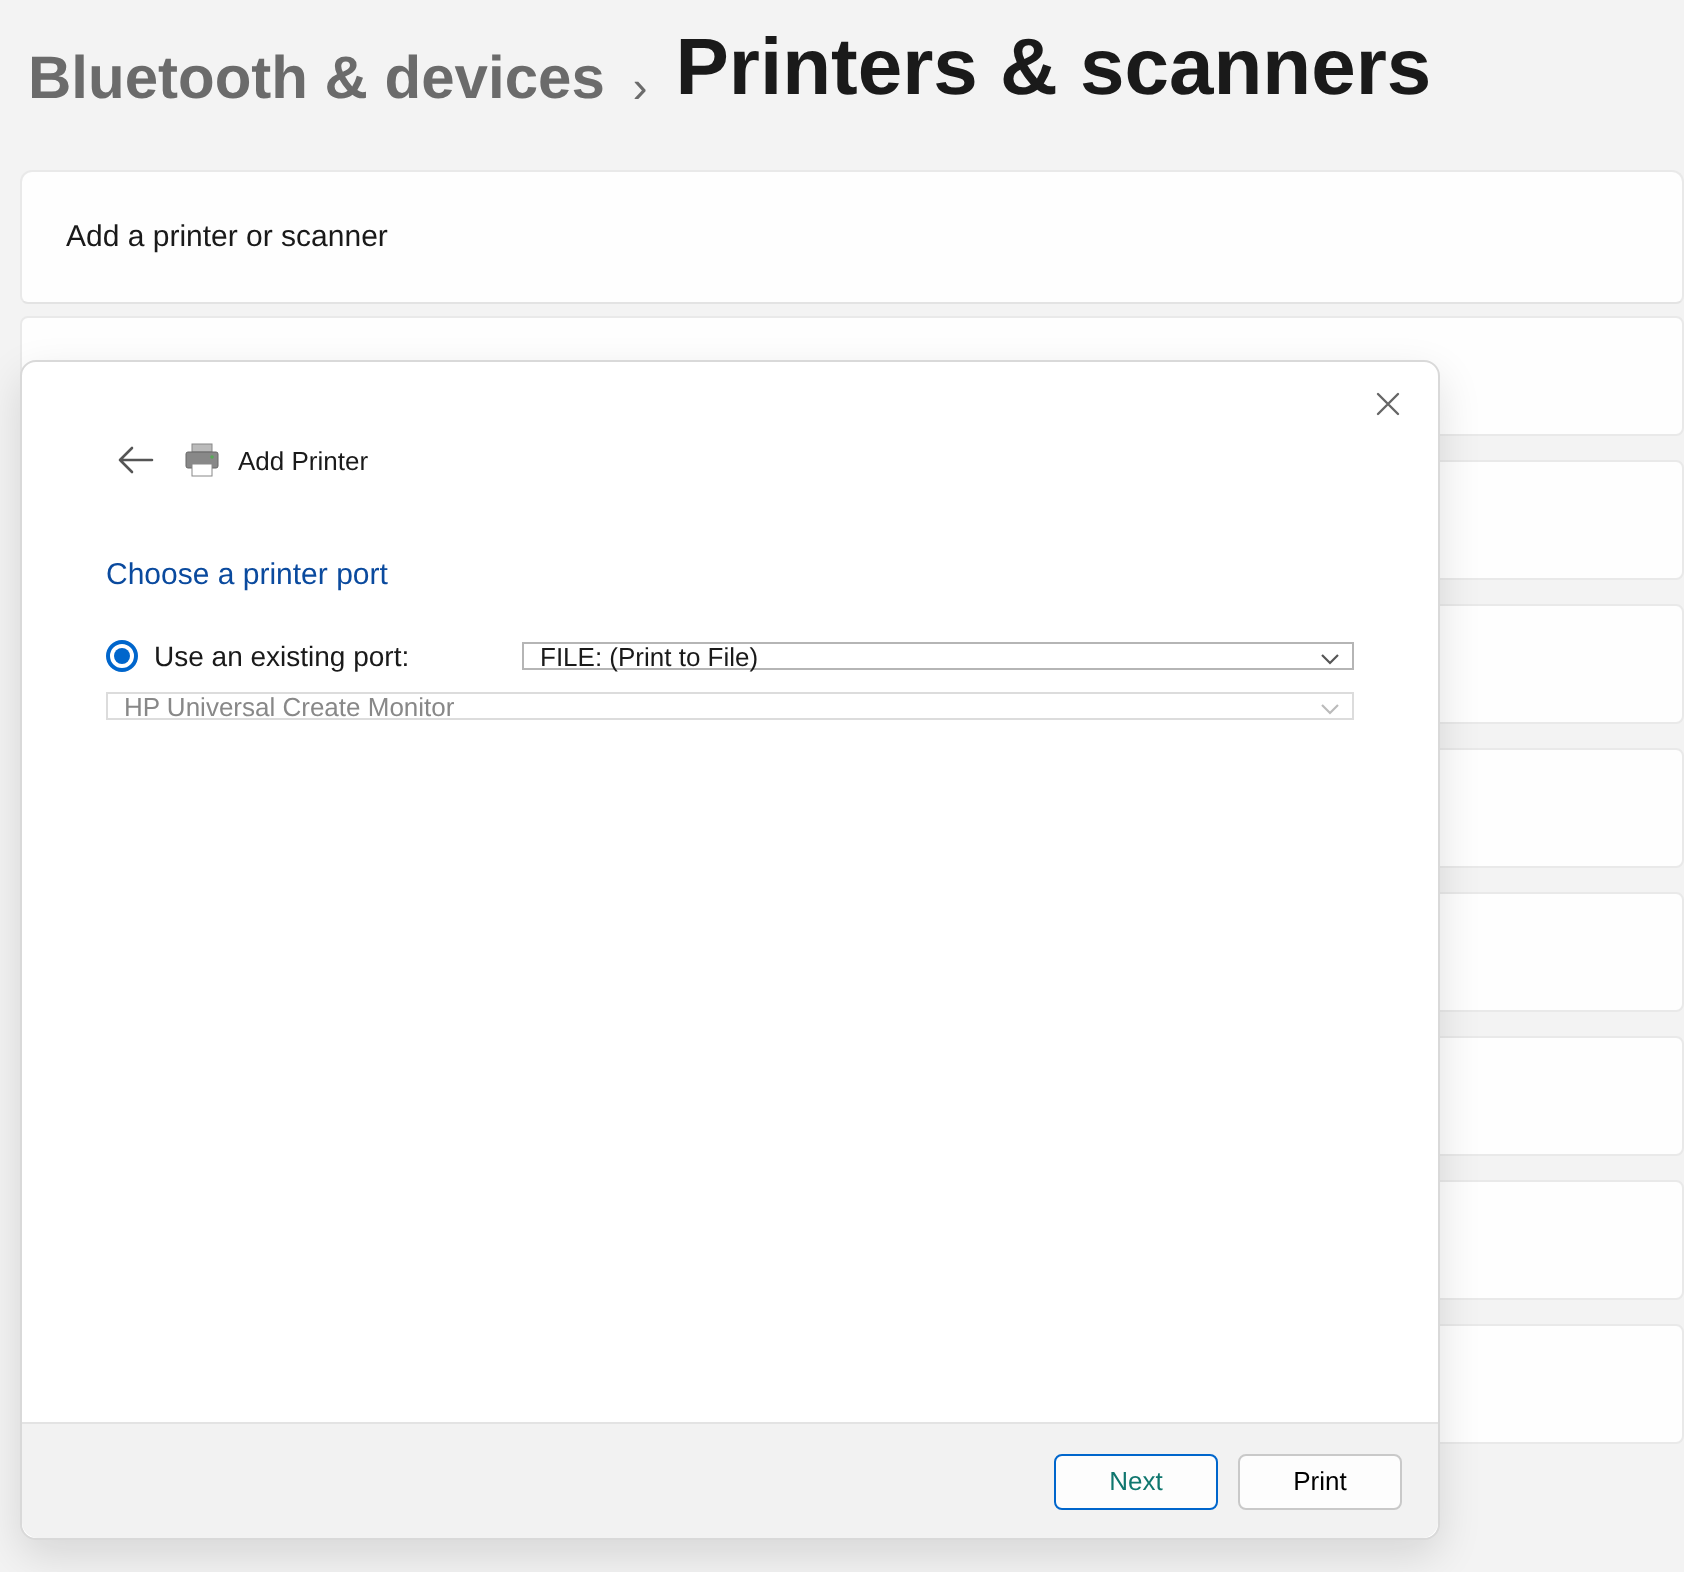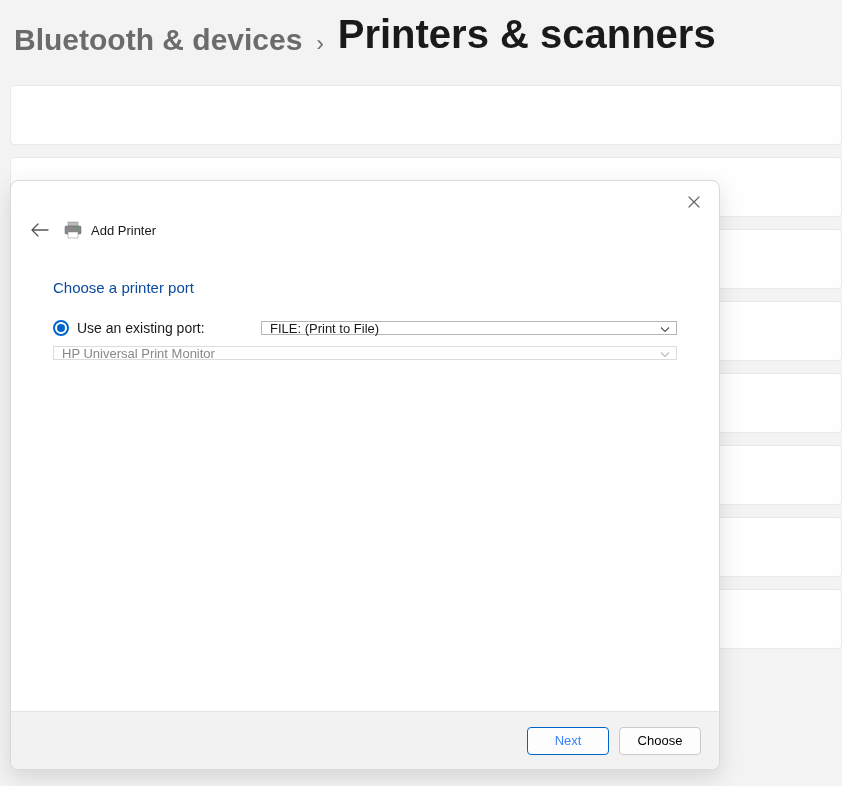--- a/index.html
+++ b/index.html
@@ -71,20 +71,21 @@
       border-radius: 8px;
       box-shadow: 0 8px 22px rgba(0,0,0,0.12);
       display: flex;
       flex-direction: column;
     }
     .dialog-header {
       padding: 14px 0 10px 18px;
       display: flex;
       align-items: center;
       position: relative;
+      margin-left: 28px;
     }
     .back-arrow {
       width: 22px;
       height: 22px;
       display: flex;
       align-items: center;
       justify-content: center;
       cursor: pointer;
       margin-top: 24px;
     }
@@ -230,33 +231,36 @@
       font-size: 13px;
       background: #fdfdfd;
       border: 1px solid #c9c9c9;
       cursor: pointer;
       display: flex;
       align-items: center;
       justify-content: center;
     }
     .btn.primary {
       border: 1.5px solid #0066cc;
-      color: #3b82f6;
+      color: #0f766e;
     }
   </style>
 </head>
 <body>
 
 <div class="breadcrumb-bar">
   <span class="breadcrumb-parent">Bluetooth &amp; devices</span>
   <span class="breadcrumb-sep">›</span>
   <span class="breadcrumb-current">Printers &amp; scanners</span>
 </div>
 
 <div class="page-body">
+  <div class="card card-first">
+    <div class="card-first-title">Add a printer or scanner</div>
+  </div>
   <div class="stack">
     <div class="card card-stub"></div>
     <div class="card card-stub"></div>
     <div class="card card-stub"></div>
     <div class="card card-stub"></div>
     <div class="card card-stub"></div>
     <div class="card card-stub"></div>
     <div class="card card-stub"></div>
     <div class="card card-stub"></div>
   </div>
@@ -299,27 +303,27 @@
           <svg width="10" height="6" viewBox="0 0 10 6">
               <path d="M1 1 L5 5 L9 1" stroke="#555" stroke-width="1.1" fill="none"></path>
             </svg>
         </span>
       </div>
     </div>
 
 
     <div class="sub-row">
       <div class="select-box disabled">
-        <span>HP Universal Print Monitor</span>
+        <span>HP Universal Create Monitor</span>
         <span class="select-chevron">
           <svg width="10" height="6" viewBox="0 0 10 6">
               <path d="M1 1 L5 5 L9 1" stroke="#bbb" stroke-width="1.1" fill="none"></path>
             </svg>
         </span>
       </div>
     </div>
   </div>
 
   <div class="dialog-footer">
     <div class="btn primary">Next</div>
-    <div class="btn">Choose</div>
+    <div class="btn">Print</div>
   </div>
 </div>
 
 </body></html>

